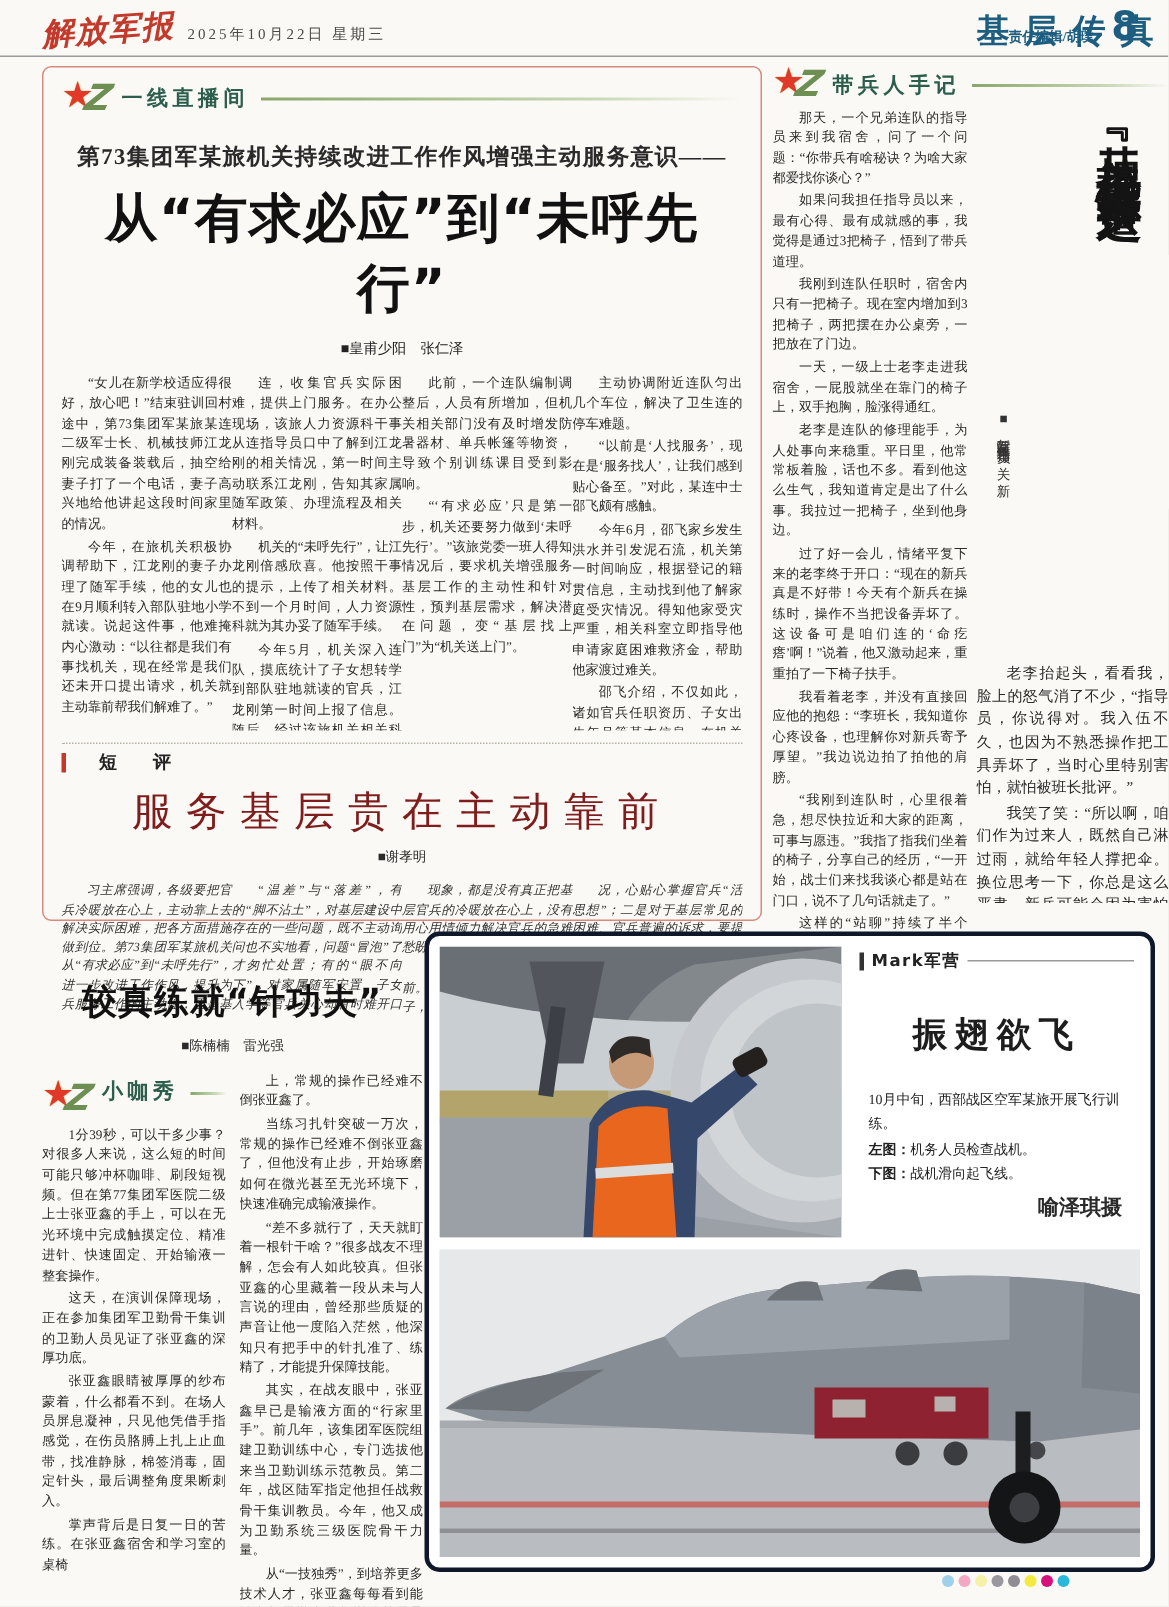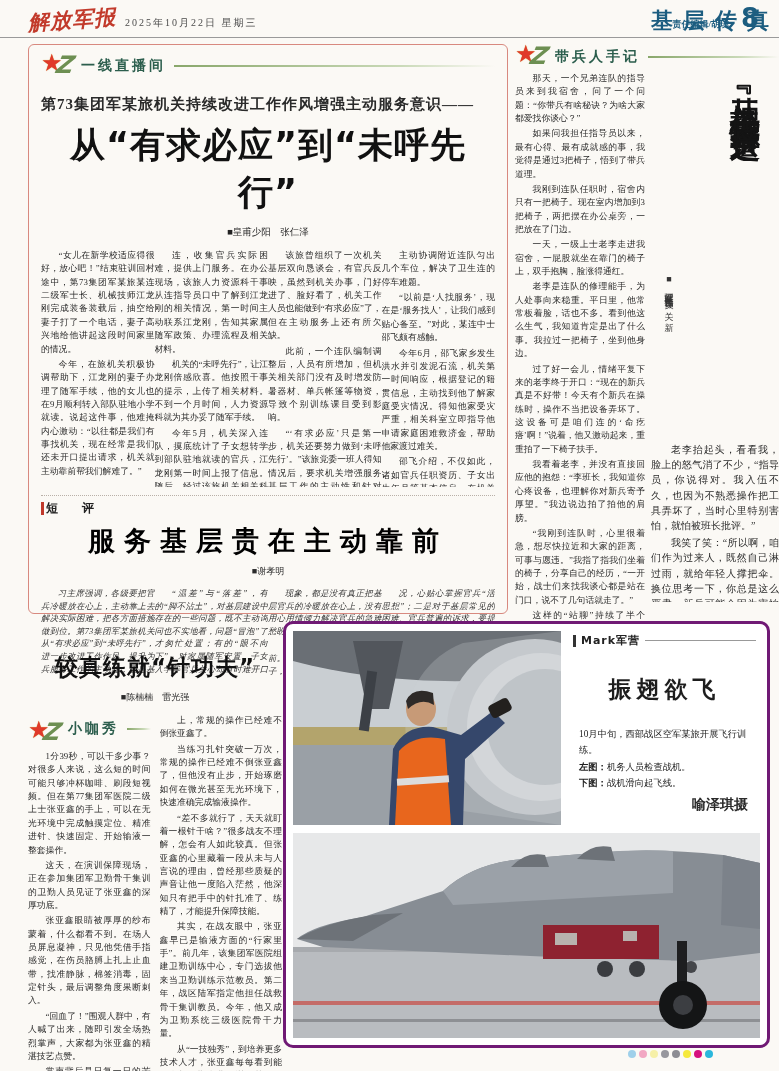--- a/index.html
+++ b/index.html
@@ -22,34 +22,34 @@
   .starz .z{position:absolute;left:16px;top:-2px;font-size:24px;font-weight:900;color:#6d8f52;
             font-style:italic;font-family:"DejaVu Sans","Liberation Sans",sans-serif;transform:skewX(-12deg);}
   .starz .star{position:absolute;left:0px;top:-4px;font-size:24px;color:#e0392a;
                text-shadow:0 0 1px #caa23a;}
   .sec-label{font-size:14px;font-weight:900;color:#2c5e4d;letter-spacing:3px;white-space:nowrap;
              font-family:"DejaVu Sans","Liberation Sans",sans-serif;}
   .sec-rule{flex:1;height:2px;margin-left:8px;background:linear-gradient(90deg,#89a76b,#c9d9b7 70%,rgba(201,217,183,0));}
   
   .lead-module{position:absolute;left:28px;top:44px;width:480px;height:570px;
                border:1px solid #d8897f;border-radius:6px;padding:8px 12px;box-sizing:border-box;background:#fbf9f5;}
-  .kicker{font-size:15px;font-weight:900;margin-top:16px;letter-spacing:1px;}
+  .kicker{text-align:center;font-size:15px;font-weight:900;margin-top:16px;letter-spacing:1px;}
   .lead-headline{text-align:center;font-size:35px;font-weight:900;letter-spacing:1px;margin-top:8px;
                  font-family:"DejaVu Sans","Liberation Sans",sans-serif;color:#111;}
   .byline{text-align:center;font-size:9.5px;margin-top:10px;color:#222;}
   .cols{display:flex;margin-top:10px;}
   .col{flex:1;overflow:hidden;text-align:justify;}
   .lead-cols .col{height:238px;font-size:8.8px;line-height:1.52;}
   .para{margin:0 0 2px 0;text-indent:2em;}
   
   .commentary{margin-top:8px;border-top:1px dotted #b9b0a8;padding-top:4px;}
-  .cmt-tag{display:flex;align-items:center;gap:2px;}
+  .cmt-tag{display:flex;align-items:center;gap:22px;}
   .cmt-bar{width:3px;height:13px;background:#c0392b;}
   .cmt-tag-label{font-size:12px;font-weight:900;letter-spacing:6px;color:#222;}
-  .cmt-title{text-align:center;font-size:27px;font-weight:700;letter-spacing:9px;margin-top:6px;color:#000000;}
+  .cmt-title{text-align:center;font-size:27px;font-weight:400;letter-spacing:9px;margin-top:6px;color:#7f1d1d;}
   .cmt-byline{text-align:center;font-size:9px;margin-top:6px;}
   .cmt-cols .col{height:88px;font-size:8.4px;line-height:1.5;font-style:italic;color:#333;}
   
   .chair-module{position:absolute;left:515px;top:44px;width:264px;height:576px;}
   .chair-col1{position:absolute;left:0;top:28px;width:130px;height:548px;overflow:hidden;
               font-size:8.8px;line-height:1.52;text-align:justify;}
   .v-headline{position:absolute;top:28px;right:14px;height:384px;writing-mode:vertical-rl;
               text-orientation:upright;font-size:30px;font-weight:900;letter-spacing:3px;
               font-family:"DejaVu Sans","Liberation Sans",sans-serif;color:#141414;}
   .v-byline{position:absolute;top:230px;right:104px;height:170px;writing-mode:vertical-rl;
@@ -59,21 +59,21 @@
   
   .skill-module{position:absolute;left:28px;top:652px;width:254px;height:432px;}
   .skill-headline{text-align:center;font-size:23px;font-weight:900;letter-spacing:1px;
                   font-family:"DejaVu Sans","Liberation Sans",sans-serif;color:#111;}
   .skill-byline{text-align:center;font-size:9px;margin-top:8px;}
   .skill-cols{display:flex;gap:9px;margin-top:10px;}
   .skill-col{flex:1;height:374px;overflow:hidden;font-size:8.8px;line-height:1.52;text-align:justify;}
   .skill-sec-head{margin:2px 0 8px 0;}
   
   .photo-module{position:absolute;left:283px;top:621px;width:487px;height:427px;box-sizing:border-box;
-                border:3px solid #701a75;border-radius:10px;background:#ffffff;padding:7px;}
+                border:3px solid #0f172a;border-radius:10px;background:#ffffff;padding:7px;}
   .photo-top{display:flex;gap:8px;height:194px;}
   .photo1{width:268px;height:194px;flex:none;overflow:hidden;background:#cfd3d6;}
   .photo-info{flex:1;padding:2px 4px;}
   .mark-head{display:flex;align-items:center;gap:5px;}
   .mark-bar{width:3px;height:12px;background:#333;}
   .mark-label{font-size:11px;font-weight:900;color:#222;letter-spacing:1px;
               font-family:"DejaVu Sans","Liberation Sans",sans-serif;white-space:nowrap;}
   .mark-rule{flex:1;height:1px;background:#999;}
   .photo-title{text-align:center;font-size:23px;font-weight:900;letter-spacing:5px;margin-top:26px;
                font-family:"DejaVu Sans","Liberation Sans",sans-serif;color:#1d1d1d;}
@@ -114,21 +114,20 @@
       <div class="col">
           <p class="para">“女儿在新学校适应得很好，放心吧！”结束驻训回村途中，第73集团军某旅某连二级军士长、机械技师江龙刚完成装备装载后，抽空给妻子打了一个电话，妻子高兴地给他讲起这段时间家里的情况。</p>
           <p class="para">今年，在旅机关积极协调帮助下，江龙刚的妻子办理了随军手续，他的女儿也在9月顺利转入部队驻地小学就读。说起这件事，他难掩内心激动：“以往都是我们有事找机关，现在经常是我们还未开口提出请求，机关就主动靠前帮我们解难了。”</p>
         </div>
       <div class="col">
           <p class="para">连，收集官兵实际困难，提供上门服务。在办公现场，该旅人力资源科干事从连指导员口中了解到江龙刚的相关情况，第一时间主动联系江龙刚，告知其家属随军政策、办理流程及相关材料。</p>
           <p class="para">机关的“未呼先行”，让江龙刚倍感欣喜。他按照干事的提示，上传了相关材料。不到一个月时间，人力资源科就为其办妥了随军手续。</p>
           <p class="para">今年5月，机关深入连队，摸底统计了子女想转学到部队驻地就读的官兵，江龙刚第一时间上报了信息。随后，经过该旅机关相关科室的积极协调，他的女儿顺利转到驻地一所重点小学就读。</p>
         </div>
       <div class="col">
-          <p class="para">该旅曾组织了一次机关基层双向恳谈会，有官兵反映，虽然到机关办事，门好进了、脸好看了，机关工作人员也能做到“有求必应”了，但在主动服务上还有所欠缺。</p>
           <p class="para">此前，一个连队编制调整后，人员有所增加，但机关相关部门没有及时增发防暑器材、单兵帐篷等物资，导致个别训练课目受到影响。</p>
           <p class="para">“‘有求必应’只是第一步，机关还要努力做到‘未呼先行’。”该旅党委一班人得知情况后，要求机关增强服务基层工作的主动性和针对性，预判基层需求，解决潜在问题，变“基层找上门”为“机关送上门”。</p>
         </div>
       <div class="col">
           <p class="para">主动协调附近连队匀出几个车位，解决了卫生连的停车难题。</p>
           <p class="para">“以前是‘人找服务’，现在是‘服务找人’，让我们感到贴心备至。”对此，某连中士邵飞颇有感触。</p>
           <p class="para">今年6月，邵飞家乡发生洪水并引发泥石流，机关第一时间响应，根据登记的籍贯信息，主动找到他了解家庭受灾情况。得知他家受灾严重，相关科室立即指导他申请家庭困难救济金，帮助他家渡过难关。</p>
           <p class="para">邵飞介绍，不仅如此，诸如官兵任职资历、子女出生年月等基本信息，在机关都有备案，每当临近相关工作时间节点，机关各业务科室会打好提前量，及时提醒当事人做好准备。</p>
         </div>
     </div>
@@ -199,21 +198,20 @@
               <span class="star">★</span>
               <span class="z">Z</span>
             </span>
           <span class="sec-label">小咖秀</span>
           <span class="sec-rule"></span>
         </div>
         <div>
             <p class="para">1分39秒，可以干多少事？对很多人来说，这么短的时间可能只够冲杯咖啡、刷段短视频。但在第77集团军医院二级上士张亚鑫的手上，可以在无光环境中完成触摸定位、精准进针、快速固定、开始输液一整套操作。</p>
             <p class="para">这天，在演训保障现场，正在参加集团军卫勤骨干集训的卫勤人员见证了张亚鑫的深厚功底。</p>
             <p class="para">张亚鑫眼睛被厚厚的纱布蒙着，什么都看不到。在场人员屏息凝神，只见他凭借手指感觉，在伤员胳膊上扎上止血带，找准静脉，棉签消毒，固定针头，最后调整角度果断刺入。</p>
-            <p class="para">“回血了！”围观人群中，有人喊了出来，随即引发全场热烈掌声，大家都为张亚鑫的精湛技艺点赞。</p>
             <p class="para">掌声背后是日复一日的苦练。在张亚鑫宿舍和学习室的桌椅</p>
           </div>
       </div>
       <div class="skill-col">
           <p class="para">上，常规的操作已经难不倒张亚鑫了。</p>
           <p class="para">当练习扎针突破一万次，常规的操作已经难不倒张亚鑫了，但他没有止步，开始琢磨如何在微光甚至无光环境下，快速准确完成输液操作。</p>
           <p class="para">“差不多就行了，天天就盯着一根针干啥？”很多战友不理解，怎会有人如此较真。但张亚鑫的心里藏着一段从未与人言说的理由，曾经那些质疑的声音让他一度陷入茫然，他深知只有把手中的针扎准了、练精了，才能提升保障技能。</p>
           <p class="para">其实，在战友眼中，张亚鑫早已是输液方面的“行家里手”。前几年，该集团军医院组建卫勤训练中心，专门选拔他来当卫勤训练示范教员。第二年，战区陆军指定他担任战救骨干集训教员。今年，他又成为卫勤系统三级医院骨干力量。</p>
           <p class="para">从“一技独秀”，到培养更多技术人才，张亚鑫每每看到能够参加卫勤专业集训的基层骨干争分夺秒练习技能，都会想起自己当初苦练的日子，把经验毫无保留地传授给大家。</p>
         </div>

